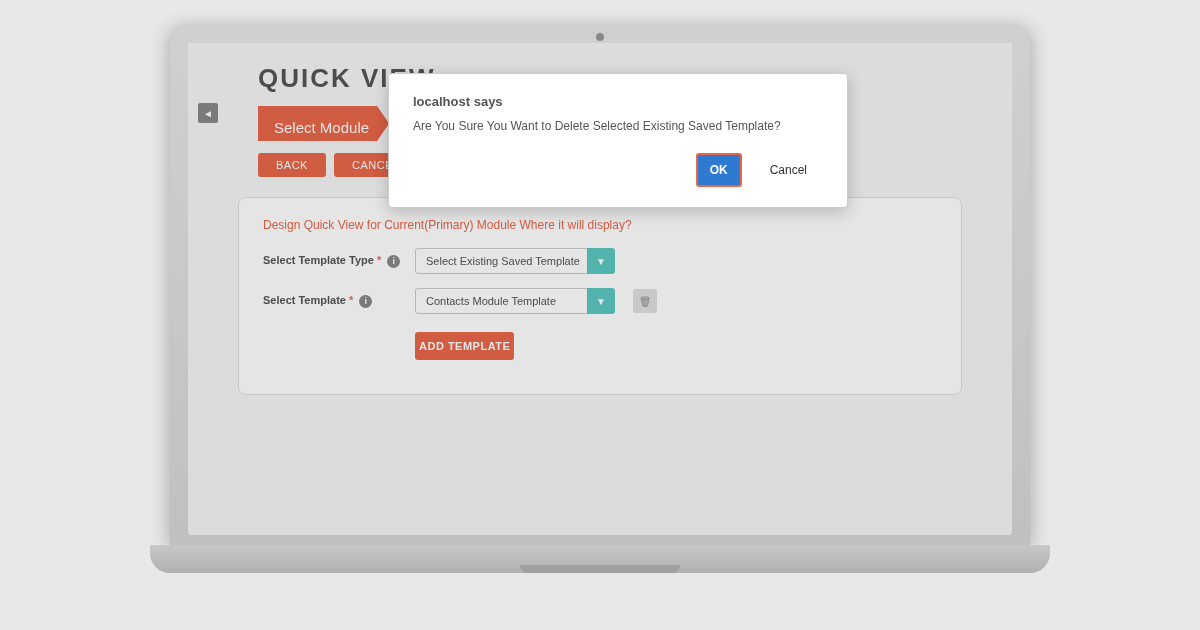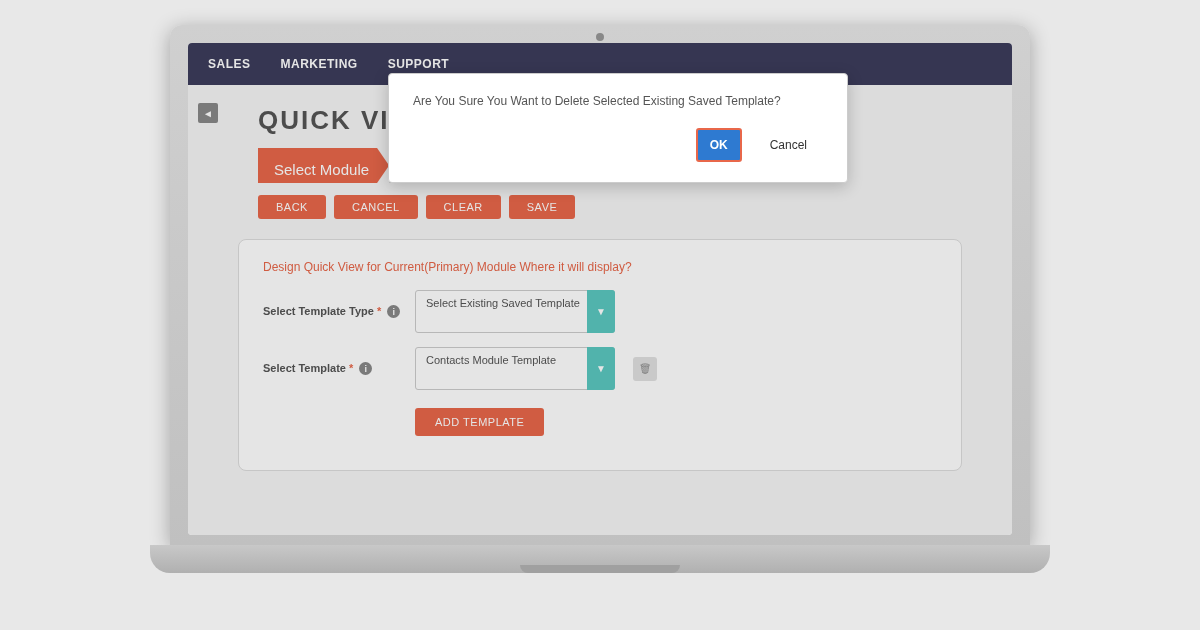--- a/index.html
+++ b/index.html
@@ -215,21 +215,21 @@
     }
 
     .select-wrapper {
       position: relative;
       display: flex;
       align-items: center;
     }
 
     .select-input {
       width: 200px;
-      padding: 6px 30px 23px 10px;
+      padding: 6px 30px 6px 10px;
       border: 1px solid #ccc;
       border-radius: 3px;
       font-size: 11px;
       color: #555;
       appearance: none;
       background: #fff;
     }
 
     .select-arrow {
       position: absolute;
@@ -257,24 +257,24 @@
       font-size: 10px;
       color: #888;
       cursor: pointer;
       margin-left: 6px;
     }
 
     .btn-add-template {
       background: #e8674a;
       color: #fff;
       border: none;
-      padding: 8px 20px;
+      padding: 8px 4px;
       border-radius: 3px;
       font-size: 11px;
-      font-weight: normal;
+      font-weight: bold;
       cursor: pointer;
       letter-spacing: 0.5px;
       margin-top: 4px;
     }
 
     .info-icon {
       display: inline-flex;
       align-items: center;
       justify-content: center;
       width: 13px;
@@ -351,25 +351,20 @@
   </style>
 </head>
 <body>
 
 <div class="laptop-wrapper">
   <div class="laptop-body">
     <div class="webcam"></div>
     <div class="screen">
       <div class="app-container">
 
-        <div class="nav-bar">
-          <div class="nav-item">SALES</div>
-          <div class="nav-item">MARKETING</div>
-          <div class="nav-item">SUPPORT</div>
-        </div>
 
         <div class="sidebar-toggle">◄</div>
 
         <div class="main-content">
 
           <div class="page-title">QUICK VIEW</div>
 
           <div class="breadcrumb-bar">
             <div class="breadcrumb-step breadcrumb-active">Select Module</div>
             <div class="breadcrumb-step breadcrumb-next">Select Te...</div>
@@ -419,20 +414,21 @@
 
             <div class="form-row" style="margin-left:152px;">
               <button class="btn-add-template">ADD TEMPLATE</button>
             </div>
           </div>
         </div>
 
         <div class="dialog-overlay"></div>
 
         <div class="dialog-box">
+          <div class="dialog-title">localhost says</div>
           <div class="dialog-message">Are You Sure You Want to Delete Selected Existing Saved Template?</div>
           <div class="dialog-buttons">
             <button class="btn-ok">OK</button>
             <button class="btn-cancel-dialog">Cancel</button>
           </div>
         </div>
 
       </div>
     </div>
   </div>

